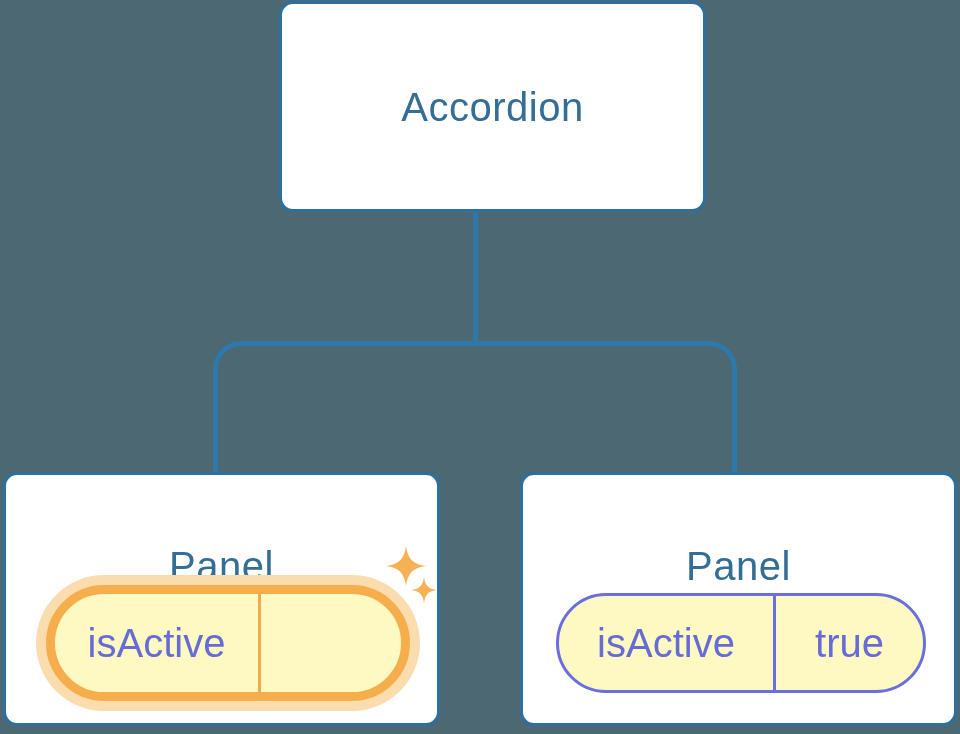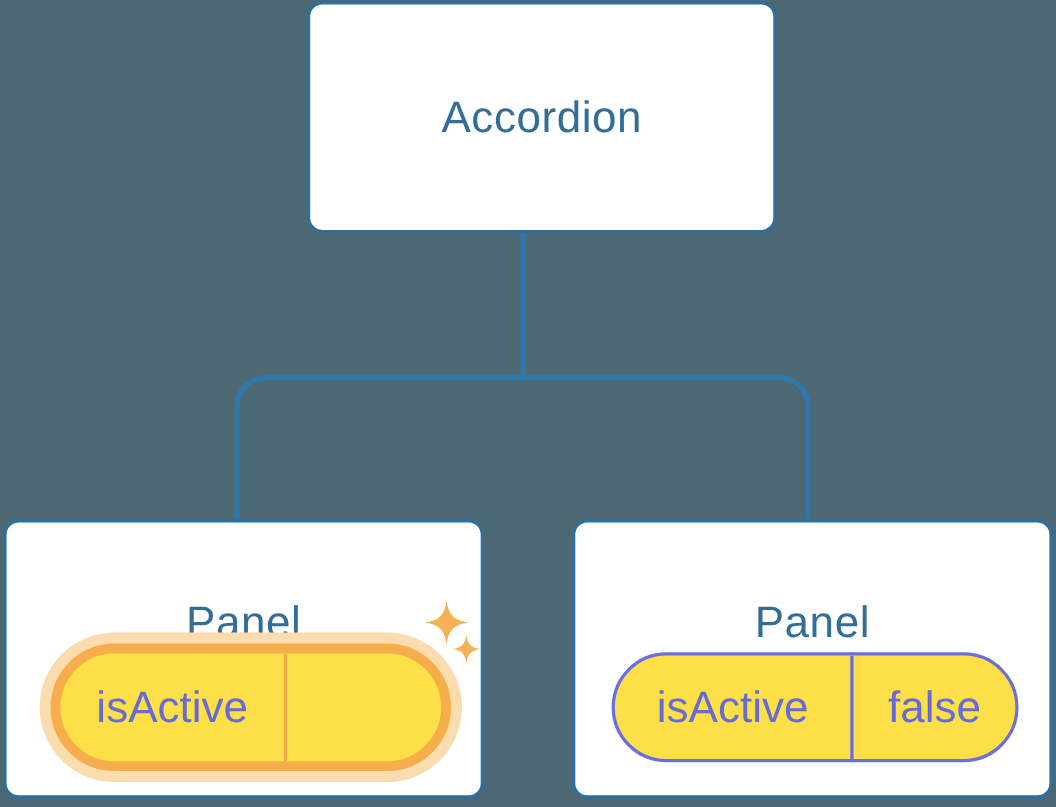--- a/index.html
+++ b/index.html
@@ -57,21 +57,21 @@
     top: 44px; left: 0;
     width: 100%;
     text-align: center;
     margin-top: 27px;
   }
 
   
   .pill {
     position: absolute;
     box-sizing: border-box;
-    background: #fde047;
+    background: #fef9c3;
     border-radius: 999px;
     display: flex;
     align-items: stretch;
     overflow: hidden;
   }
   .pill-active {
     left: 40px; top: 110px;
     width: 364px; height: 116px;
     border: 9px solid #f6ae4d;
     box-shadow: 0 0 0 10px #fbdcae;
@@ -134,21 +134,21 @@
   </div>
 
   <div class="node node-panel-right">
     <span class="node-label panel-label">Panel</span>
     <div class="pill pill-inactive">
       <div class="pill-cell cell-key">
         <span class="prop-text">isActive</span>
       </div>
       <div class="pill-divider"></div>
       <div class="pill-cell cell-val">
-        <span class="prop-text">false</span>
+        <span class="prop-text">true</span>
       </div>
     </div>
   </div>
 
   <svg class="sparkles" width="54" height="62" viewBox="0 0 54 62" aria-hidden="true">
     <path fill="#f6b155" d="M22 3 C23.7 16 29 21.3 42 23 C29 24.7 23.7 30 22 43 C20.3 30 15 24.7 2 23 C15 21.3 20.3 16 22 3 Z"></path>
     <path fill="#f6b155" d="M40 34 C41.1 42.6 44.4 45.9 53 47 C44.4 48.1 41.1 51.4 40 60 C38.9 51.4 35.6 48.1 27 47 C35.6 45.9 38.9 42.6 40 34 Z"></path>
   </svg>
 
 </div>

